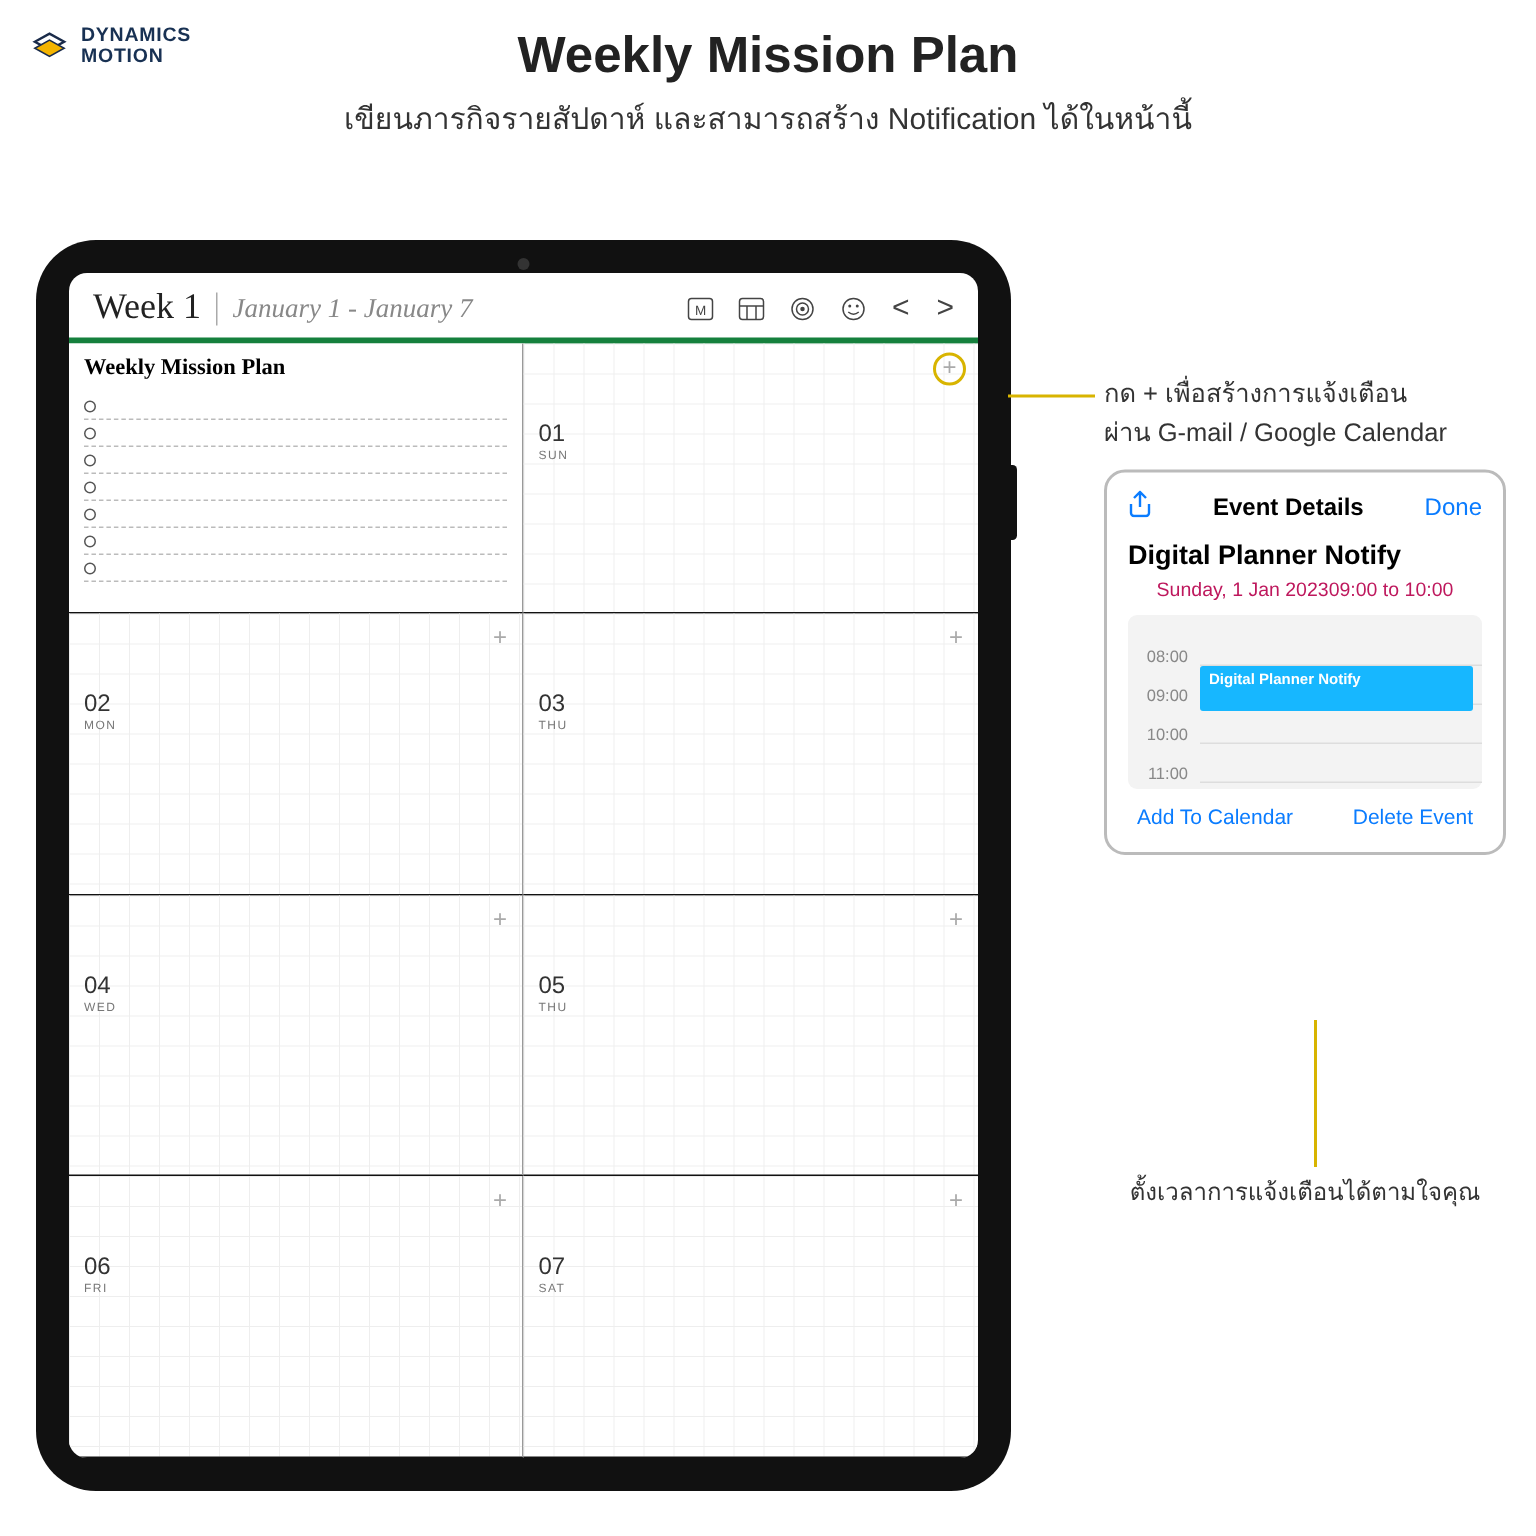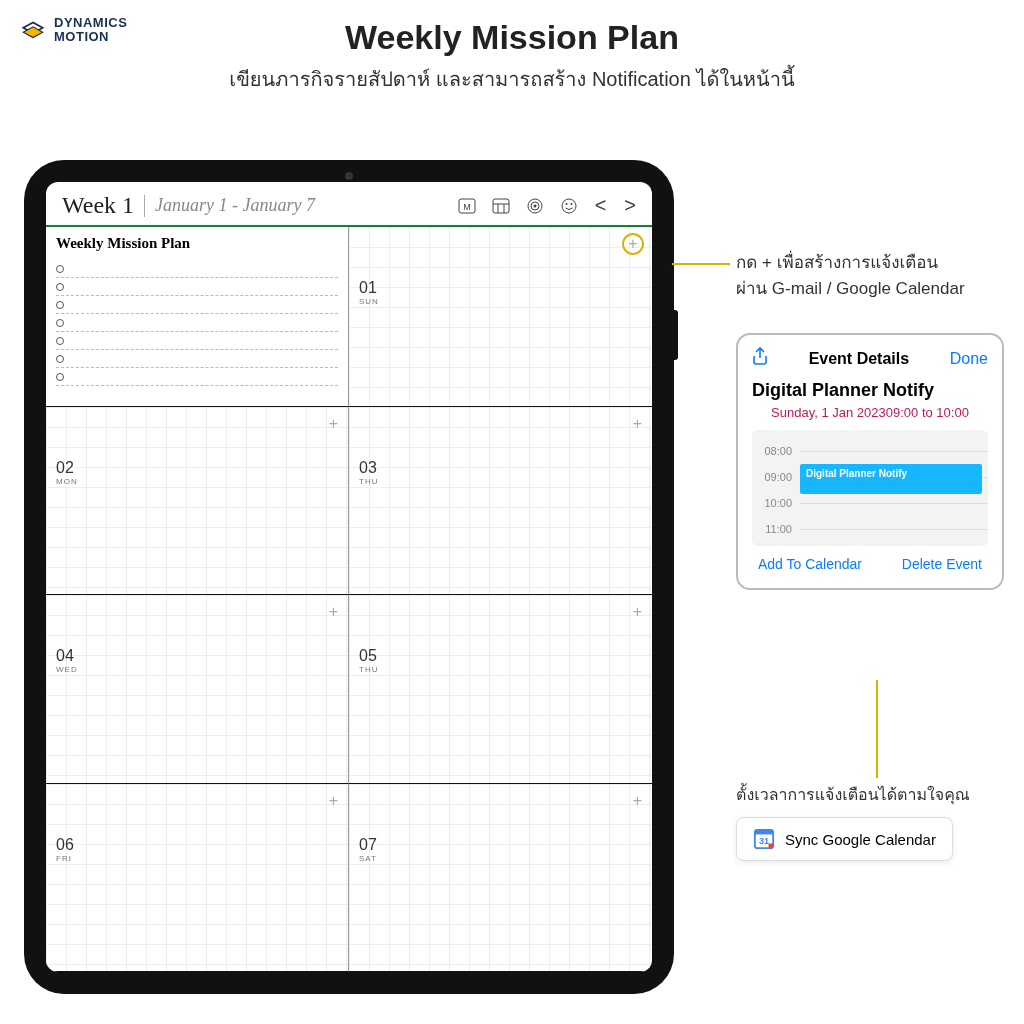--- a/index.html
+++ b/index.html
@@ -24,21 +24,21 @@
   top: 160px; left: 24px;
   width: 650px; height: 834px;
   background: #111;
   border-radius: 40px;
   padding: 22px;
 }
 .tablet::before { content:""; position:absolute; top:12px; left:50%; transform:translateX(-50%); width:8px; height:8px; background:#333; border-radius:50%; }
 .tablet::after { content:""; position:absolute; right:-4px; top:150px; width:4px; height:50px; background:#111; border-radius:0 3px 3px 0; }
 .screen { width: 100%; height: 100%; background:#fff; border-radius: 12px; overflow:hidden; display:flex; flex-direction:column; }
 
-.topbar { display:flex; align-items:center; padding: 10px 14px 6px 16px; border-bottom:2px solid #15803d; }
+.topbar { display:flex; align-items:center; padding: 10px 14px 6px 16px; border-bottom:4px solid #15803d; }
 .wk { font-family: Georgia, serif; font-size: 24px; font-weight: 400; color:#222; }
 .divider { width:1px; height:22px; background:#aaa; margin: 0 10px; }
 .range { font-size: 18px; color:#888; font-family: Georgia, serif; font-style: italic; }
 .top-icons { margin-left:auto; display:flex; gap:14px; align-items:center; }
 .top-icons span, .top-icons svg { color:#444; }
 .ico { width:20px; height:20px; display:inline-flex; align-items:center; justify-content:center; font-size:18px; cursor:pointer; }
 .nav { font-size:20px; font-weight:300; cursor:pointer; padding:0 2px; }
 
 .grid { flex:1; display:grid; grid-template-columns: 1fr 1fr; grid-template-rows: 180px 1fr 1fr 1fr; }
 .cell { border-right:1px solid #999; border-bottom:1px solid #111; position:relative; padding:8px 10px; background-image: linear-gradient(#eee 1px, transparent 1px), linear-gradient(90deg, #eee 1px, transparent 1px); background-size: 20px 20px; background-position: 0 0; }
@@ -51,40 +51,40 @@
 .daynum { font-family: Liberation Sans, sans-serif; font-size:16px; color:#333;margin-top:44px; }
 .daylbl { font-size:8px; color:#777; letter-spacing:1px; }
 .plus { position:absolute; top:8px; right:10px; font-size:16px; color:#aaa; cursor:pointer; }
 .plus.hl { border:2px solid #d8b400; border-radius:50%; width:22px; height:22px; display:flex; align-items:center; justify-content:center; top:6px; right:8px; }
 
 
 .line1 { position:absolute; top:263px; left:672px; width: 58px; height:2px; background:#d8b400; }
 .line2 { position:absolute; top:680px; left:876px; width:2px; height:98px; background:#d8b400; }
 
 .side { position:absolute; top:250px; left:736px; width:268px; }
-.callout1 { font-size:17px; color:#333; line-height:1.5; margin-bottom:32px; }
+.callout1 { font-size:17px; color:#333; line-height:1.5; margin-bottom:12px; }
 
 .panel { border:2px solid #bbb; border-radius:14px; background:#fff; padding:12px 14px 16px; }
 .panel-top { display:flex; align-items:center; justify-content:space-between; margin-bottom:10px; }
 .share-ico { color:#0a7cff; font-size:18px; }
 .panel-title { font-weight:600; font-size:16px; }
 .done { color:#0a7cff; font-weight:400; font-size:16px; }
 .evt-name { font-weight:700; font-size:18px; margin:6px 0 4px; }
 .evt-meta { display:flex; justify-content:center; font-size:13px; color:#be185d; margin-bottom:10px; }
 .timeline { background:#f3f3f3; border-radius:6px; padding:8px 0 4px; margin-bottom:10px; position:relative; }
-.trow { display:flex; align-items:center; height:26px; font-size:11px; color:#888; }
+.trow { display:flex; align-items:flex-end; height:26px; font-size:11px; color:#888; }
 .trow span:first-child { width:48px; text-align:right; padding-right:8px; }
 .trow .slot { flex:1; height:1px; background:#ddd; }
 .evt-block { position:absolute; left:48px; right:6px; top:34px; height:30px; background:#17b7ff; color:#fff; font-size:10px; font-weight:600; padding:4px 6px; border-radius:2px; }
 .alert-row { display:flex; justify-content:space-between; align-items:center; border:2px solid #d8b400; border-radius:6px; padding:8px 10px; margin:6px -2px 10px; font-size:15px; }
 .alert-row .val { color:#888; font-size:14px; }
 .panel-actions { display:flex; justify-content:space-between; padding:0 6px; }
 .panel-actions a { color:#0a7cff; font-size:14px; font-weight:500; }
 
-.below { position:absolute; top:782px; left:736px; width:268px; text-align:left; }
+.below { position:absolute; top:782px; left:736px; width:268px; text-align:center; }
 .below p { font-size:16px; color:#333; margin-bottom:10px; }
 .sync { display:inline-flex; align-items:center; gap:10px; background:#fff; border:1px solid #ddd; border-radius:8px; padding:10px 16px; box-shadow:0 2px 6px rgba(0,0,0,.08); font-size:15px; font-weight:500; }
 .gcal { width:22px; height:22px; }
 </style>
 </head>
 <body>
 
 <div class="logo">
   <svg class="logo-icon" viewBox="0 0 24 24">
       <path d="M3 10 L12 5 L21 10 L12 15 Z" fill="none" stroke="#1a2b4a" stroke-width="1.5"></path>
@@ -239,22 +239,13 @@
       <a>Add To Calendar</a>
       <a>Delete Event</a>
     </div>
   </div>
 </div>
 
 <div class="line2"></div>
 
 <div class="below">
   <p>ตั้งเวลาการแจ้งเตือนได้ตามใจคุณ</p>
-  <div class="sync">
-    <svg class="gcal" viewBox="0 0 24 24">
-        <rect x="2" y="2" width="20" height="20" rx="3" fill="#fff" stroke="#4285f4" stroke-width="2"></rect>
-        <rect x="2" y="2" width="20" height="5" fill="#4285f4"></rect>
-        <rect x="17" y="17" width="5" height="5" fill="#ea4335"></rect>
-        <text x="12" y="17" text-anchor="middle" font-size="10" font-weight="700" fill="#4285f4">31</text>
-      </svg>
-    <span>Sync Google Calendar</span>
-  </div>
 </div>
 
 </body></html>

